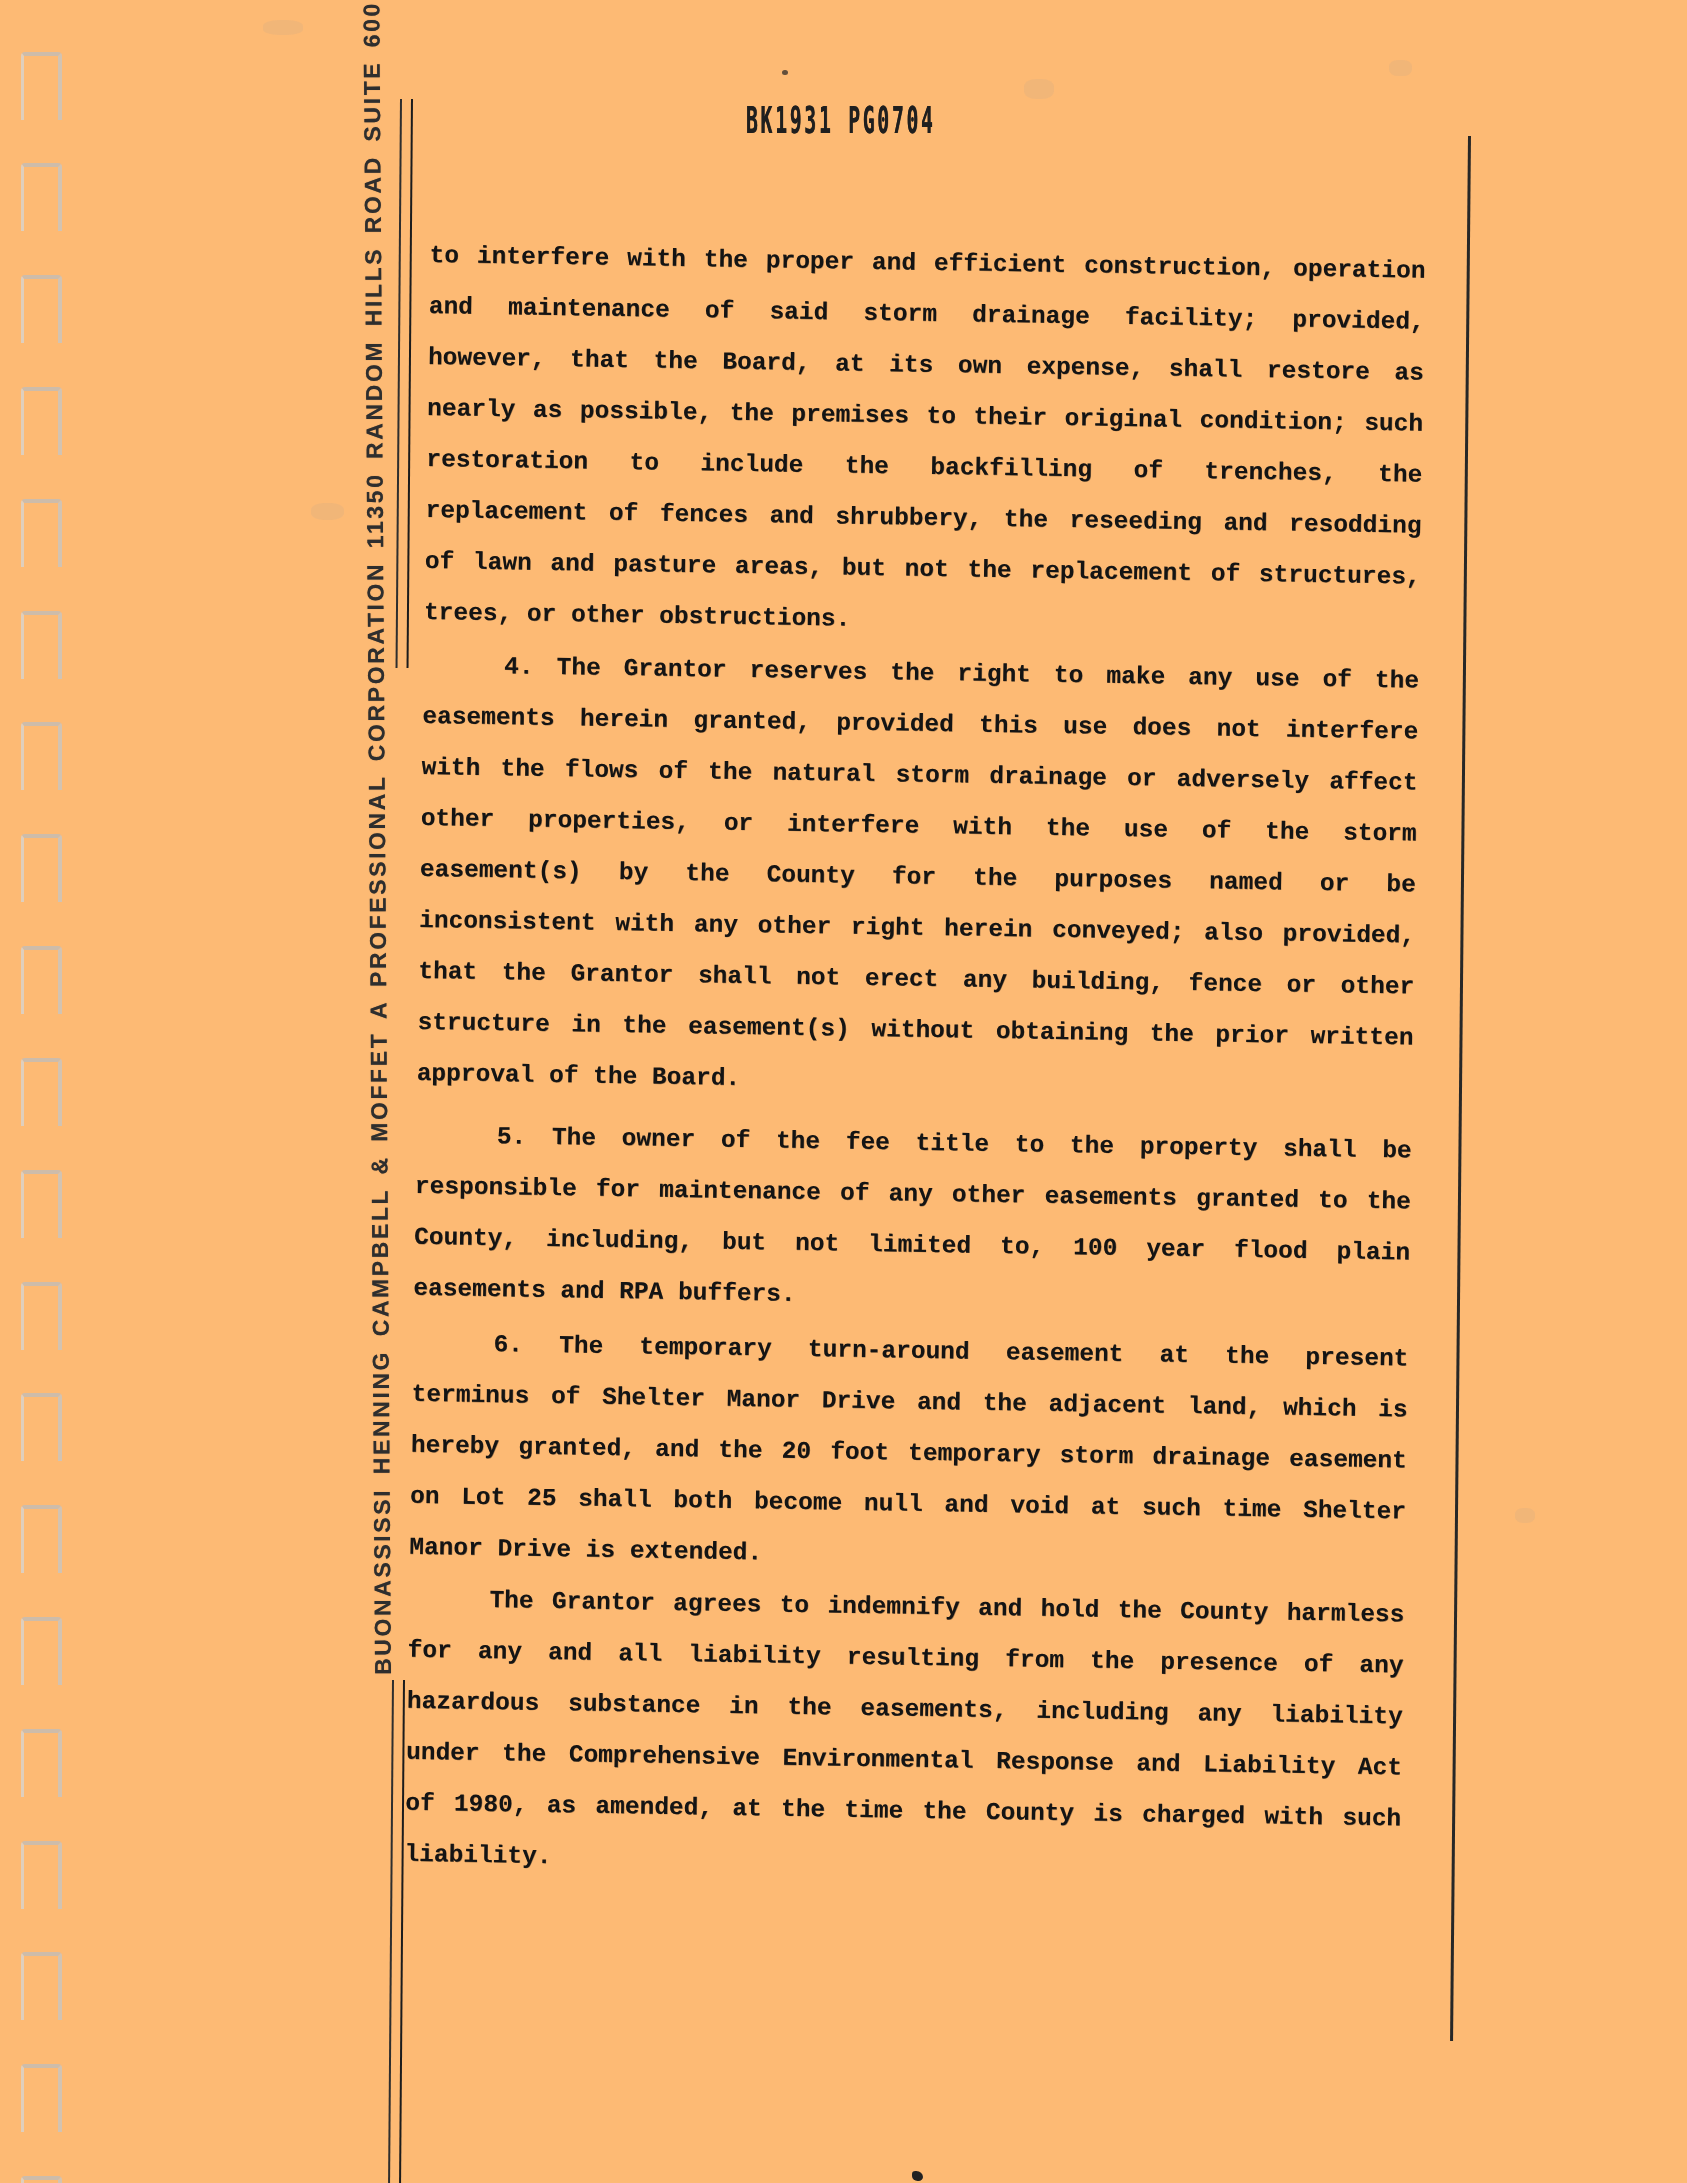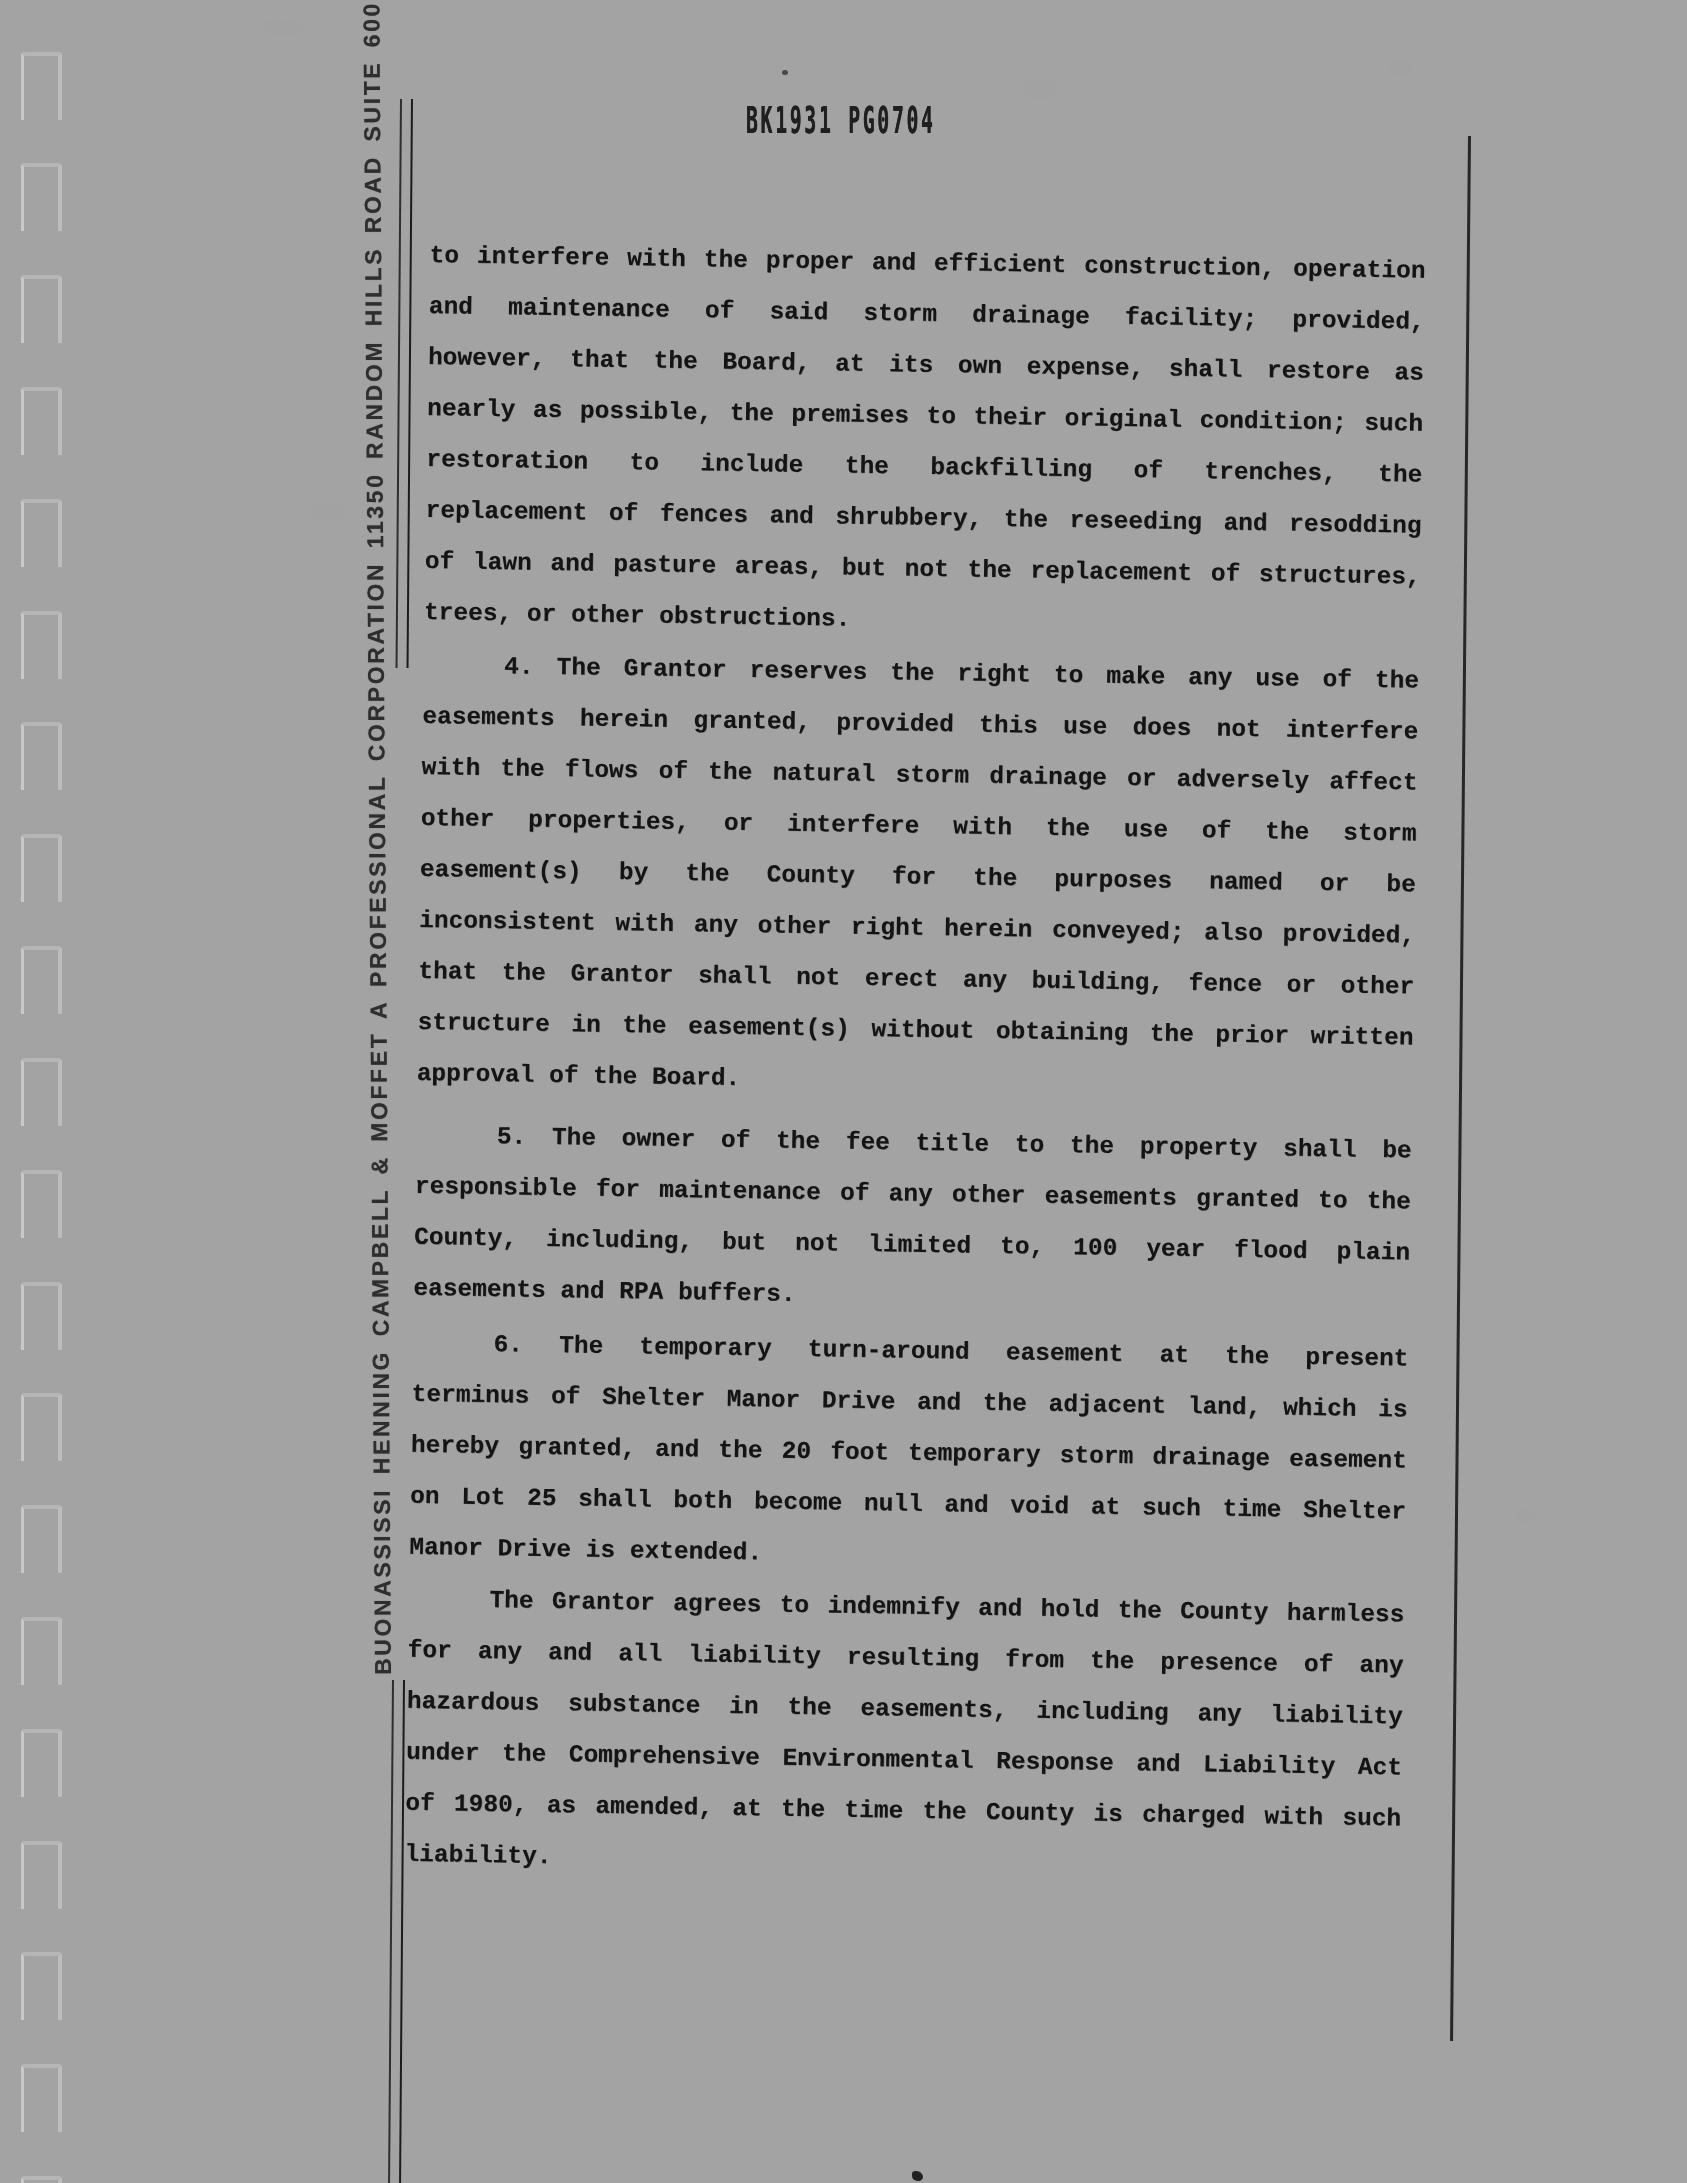--- a/index.html
+++ b/index.html
@@ -3,21 +3,21 @@
 <meta charset="utf-8">
 <style>
   html,body{margin:0;padding:0;}
   body{
     width:1687px;height:2183px;
     background:#ffffff;
     overflow:hidden;
     position:relative;
     font-family:"Liberation Mono","DejaVu Sans Mono",monospace;
   }
-  .page{position:absolute;inset:0;background:#a3a3a3;}
+  .page{position:absolute;inset:0;background:#fdba74;}
 
   
   .hole{
     position:absolute;left:21px;width:34px;height:64px;
     border-top:4.6px solid #bdbdbd;
     border-left:3.3px solid #d6d6d6;
     border-right:4.6px solid #c6c6c6;
     border-radius:4px 4px 0 0;
     opacity:.75;
   }

